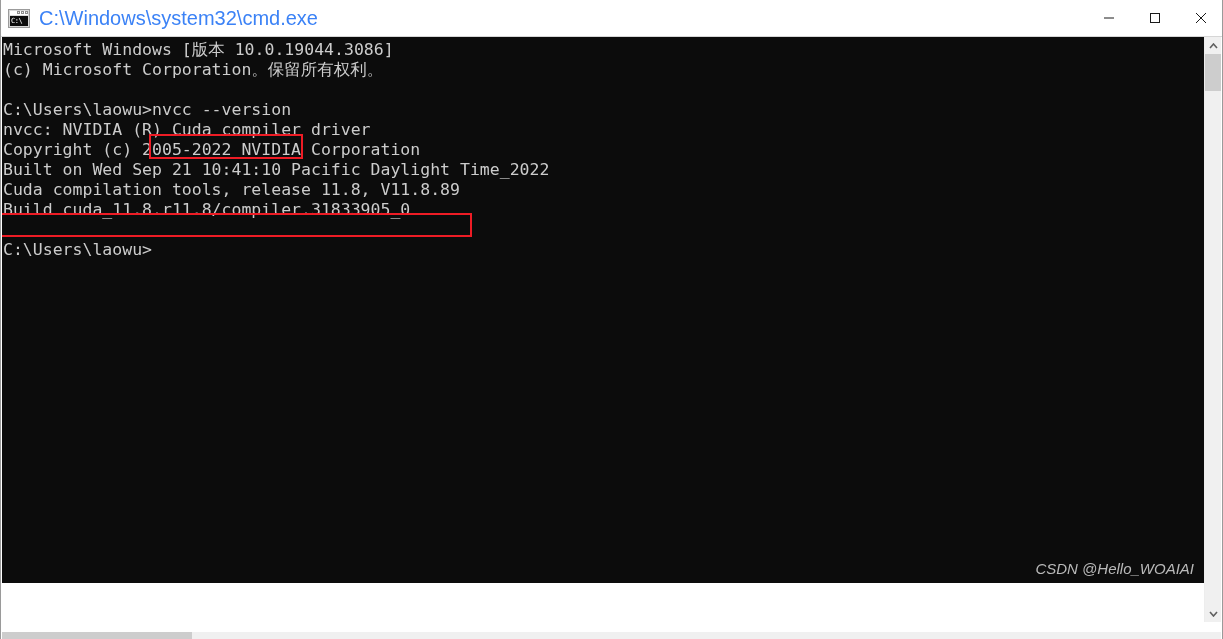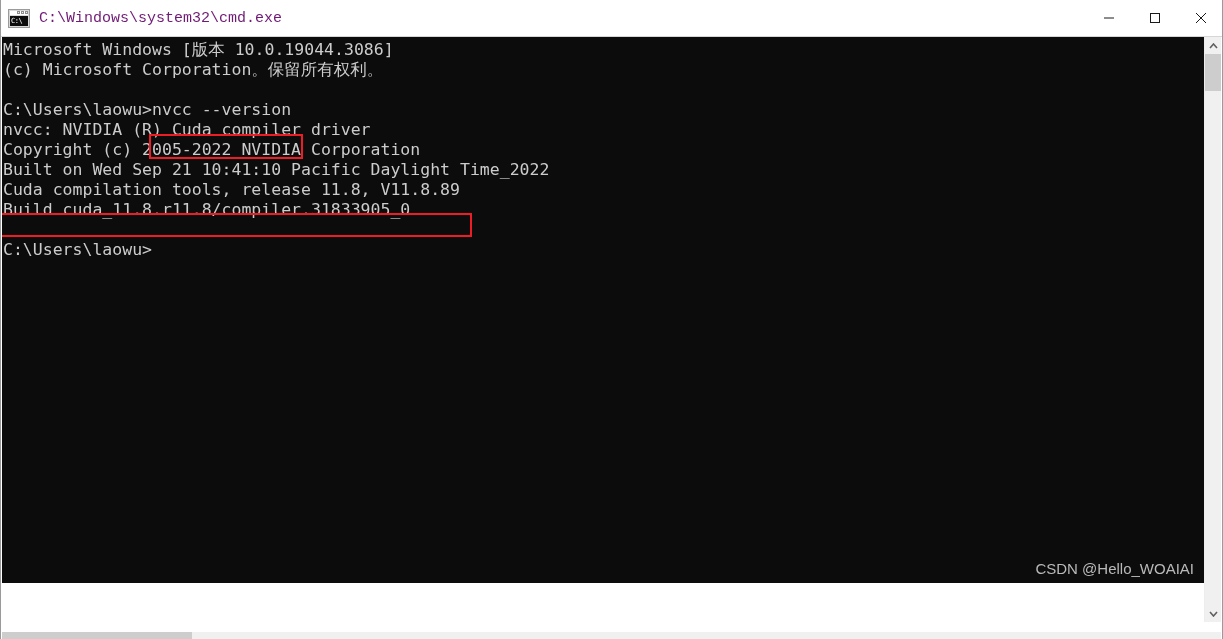--- a/index.html
+++ b/index.html
@@ -76,23 +76,23 @@
     font-size: 7px;
     line-height: 10px;
     letter-spacing: -0.5px;
     padding-left: 1px;
     box-sizing: border-box;
     overflow: hidden;
     white-space: nowrap;
   }
 
   #title-text {
-    font-family: Liberation Mono, monospace;
-    font-size: 15px;
-    color: #701a75;
+    font-family: Liberation Sans, sans-serif;
+    font-size: 20px;
+    color: #3b82f6;
     white-space: nowrap;
     user-select: none;
   }
 
   #window-controls {
     position: absolute;
     right: 0; top: 0;
     height: 36px;
     display: flex;
   }
@@ -157,20 +157,21 @@
   
   #watermark {
     position: absolute;
     right: 12px;
     bottom: 6px;
     font-family: "Liberation Sans", sans-serif;
     font-size: 15px;
     color: #b9b9b9;
     white-space: nowrap;
     user-select: none;
+    font-style: italic;
   }
 
   
   #vscroll {
     position: absolute;
     right: 1px;
     top: 37px;
     width: 17px;
     height: 585px;
     background: #f0f0f0;

